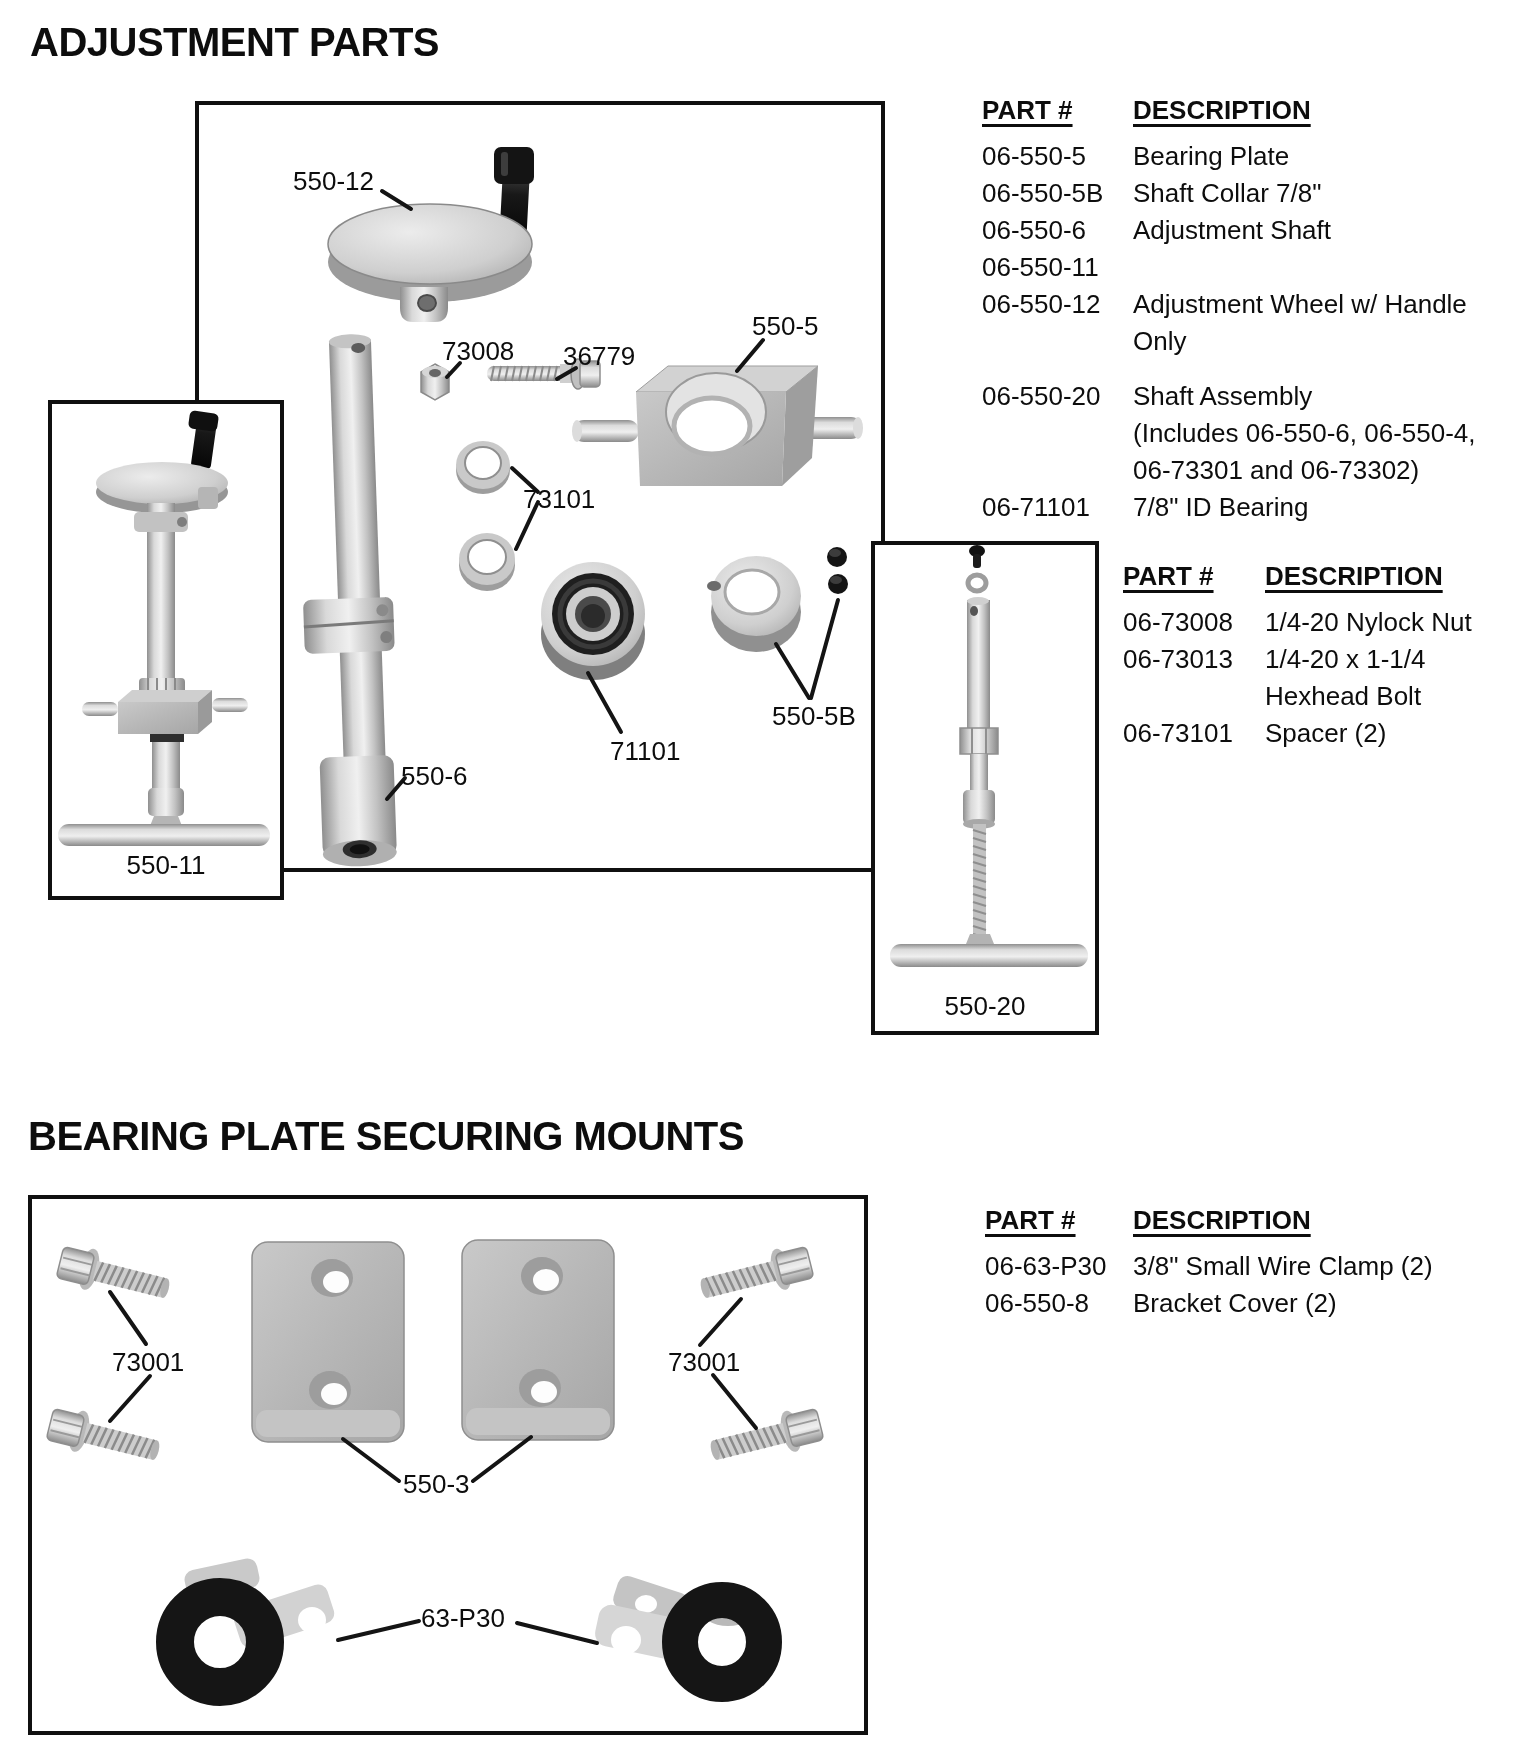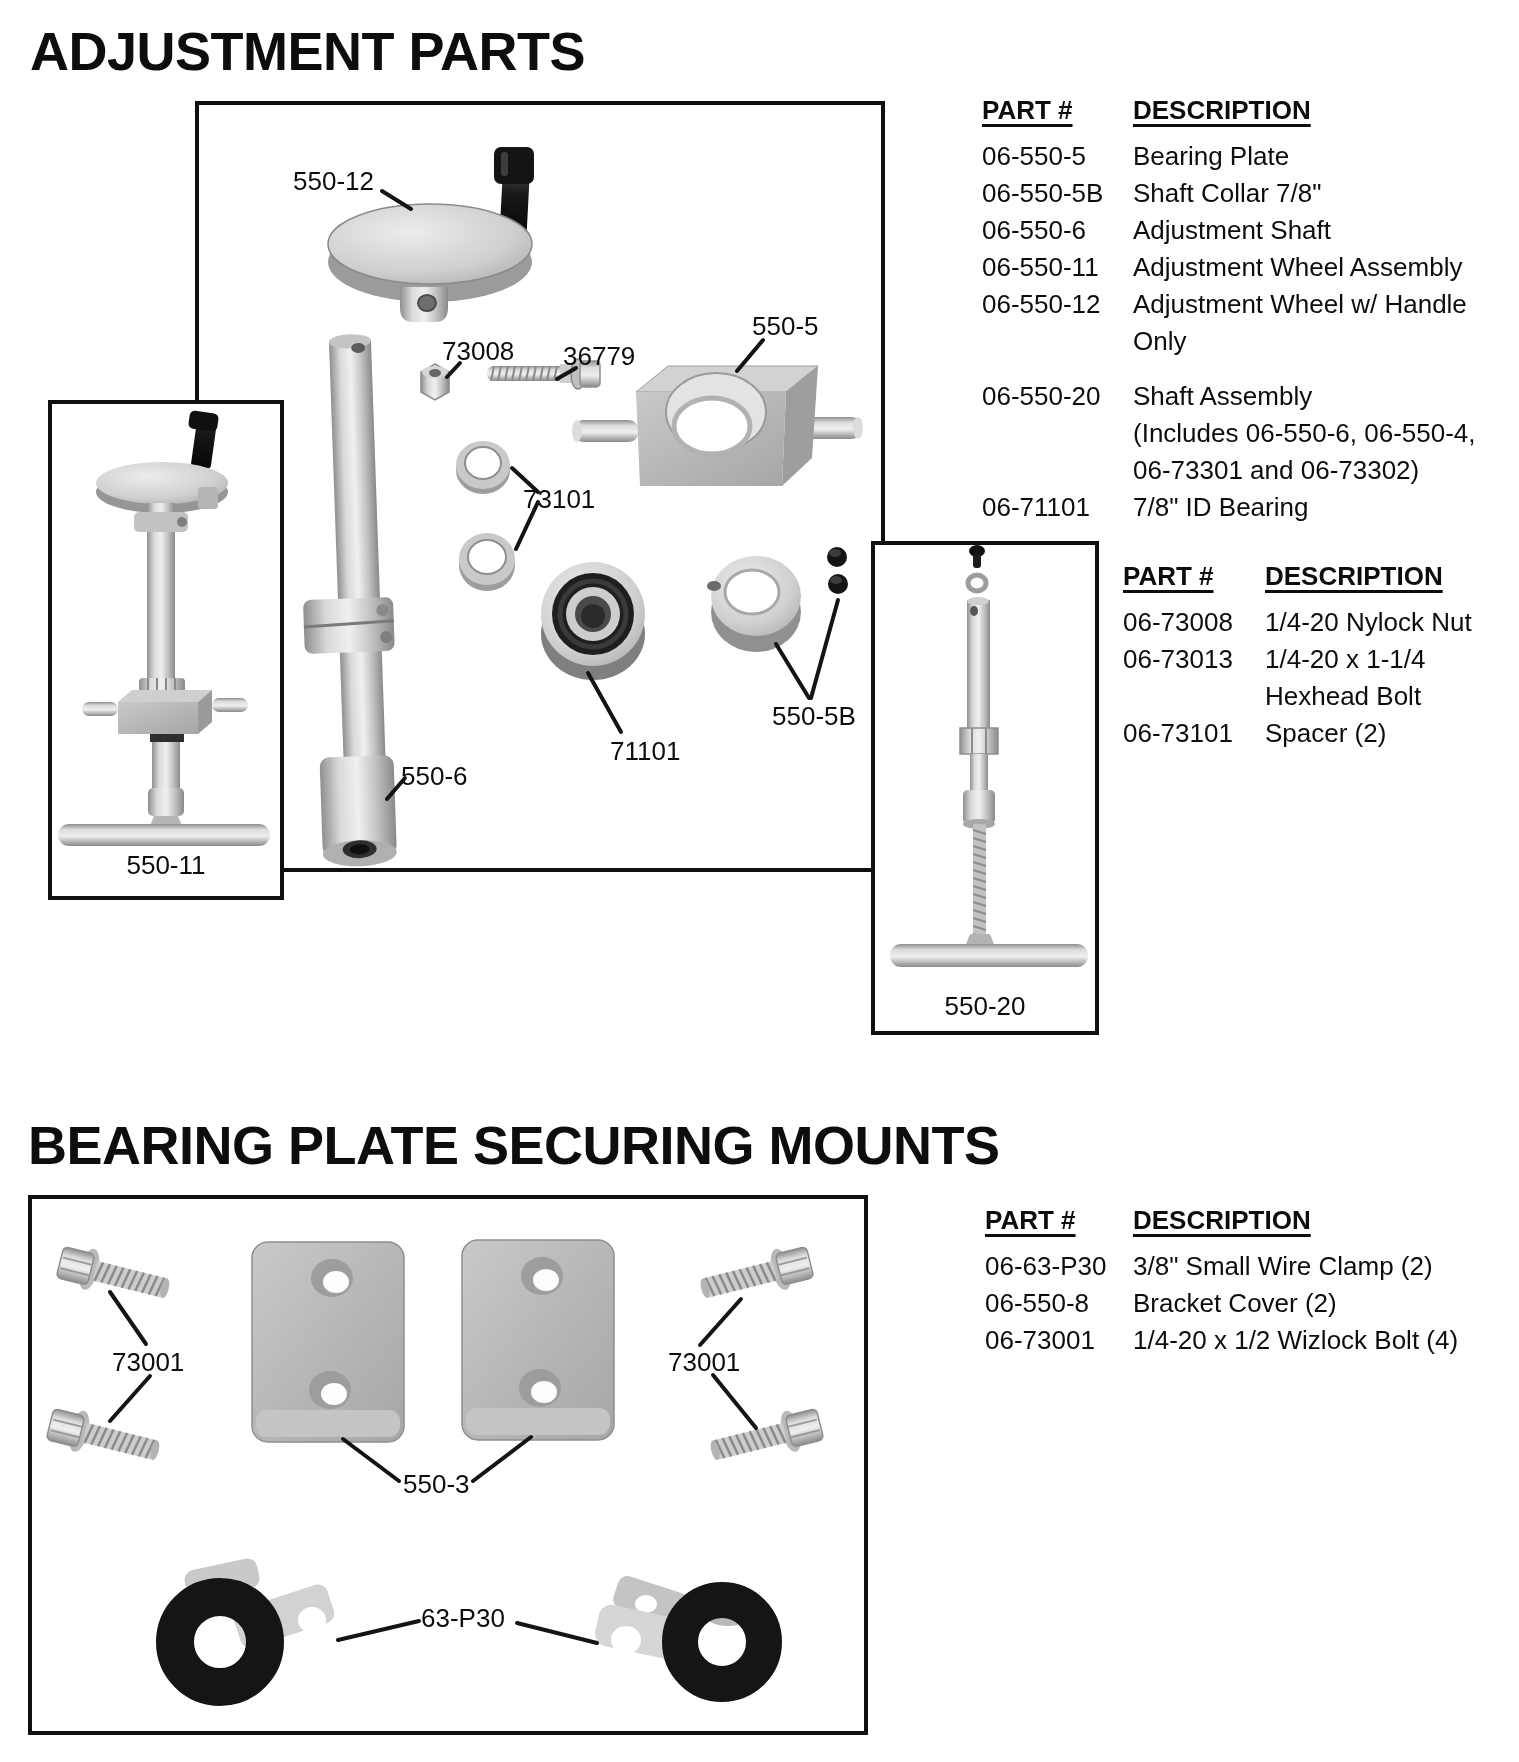--- a/index.html
+++ b/index.html
@@ -1,18 +1,18 @@
 <!DOCTYPE html>
 <html><head>
 <meta charset="utf-8">
 <style>
   html,body{margin:0;padding:0;background:#ffffff;}
   .page{position:relative;width:1519px;height:1762px;background:#fff;
         font-family:"Liberation Sans",sans-serif;color:#0d0d0d;overflow:hidden;}
-  .h1{position:absolute;margin:0;font-size:54px;font-weight:bold;letter-spacing:-0.5px;white-space:nowrap;z-index:4;}
+  .h1{position:absolute;margin:0;font-size:40px;font-weight:bold;letter-spacing:-0.5px;white-space:nowrap;z-index:4;}
   .box{position:absolute;border:4px solid #101010;background:#fff;box-sizing:border-box;}
   .main-box{left:195px;top:101px;width:690px;height:771px;z-index:1;}
   .box11{left:48px;top:400px;width:236px;height:500px;z-index:2;}
   .box20{left:871px;top:541px;width:228px;height:494px;z-index:2;}
   .bottom-box{left:28px;top:1195px;width:840px;height:540px;z-index:1;}
   .art{position:absolute;left:0;top:0;z-index:3;pointer-events:none;}
   .lbl{position:absolute;z-index:4;font-size:26px;white-space:nowrap;}
   .lbl.ctr{text-align:center;}
   .ptable{position:absolute;z-index:4;font-size:26px;line-height:37px;}
   .prow{display:flex;}
@@ -290,21 +290,20 @@
     <div class="prow">
       <span class="pcol">06-550-5B</span>
       <span class="dcol">Shaft Collar 7/8"</span>
     </div>
     <div class="prow">
       <span class="pcol">06-550-6</span>
       <span class="dcol">Adjustment Shaft</span>
     </div>
     <div class="prow">
       <span class="pcol">06-550-11</span>
-      <span class="dcol">Adjustment Wheel Assembly</span>
     </div>
     <div class="prow">
       <span class="pcol">06-550-12</span>
       <span class="dcol">Adjustment Wheel w/ Handle
 Only</span>
     </div>
     <div class="prow gap-row">
       <span class="pcol">06-550-20</span>
       <span class="dcol">Shaft Assembly
 (Includes 06-550-6, 06-550-4,
@@ -342,19 +341,15 @@
       <span class="dcol">DESCRIPTION</span>
     </div>
     <div class="prow">
       <span class="pcol">06-63-P30</span>
       <span class="dcol">3/8" Small Wire Clamp (2)</span>
     </div>
     <div class="prow">
       <span class="pcol">06-550-8</span>
       <span class="dcol">Bracket Cover (2)</span>
     </div>
-    <div class="prow">
-      <span class="pcol">06-73001</span>
-      <span class="dcol">1/4-20 x 1/2 Wizlock Bolt (4)</span>
-    </div>
   </div>
 
 </div>
 
 </body></html>

